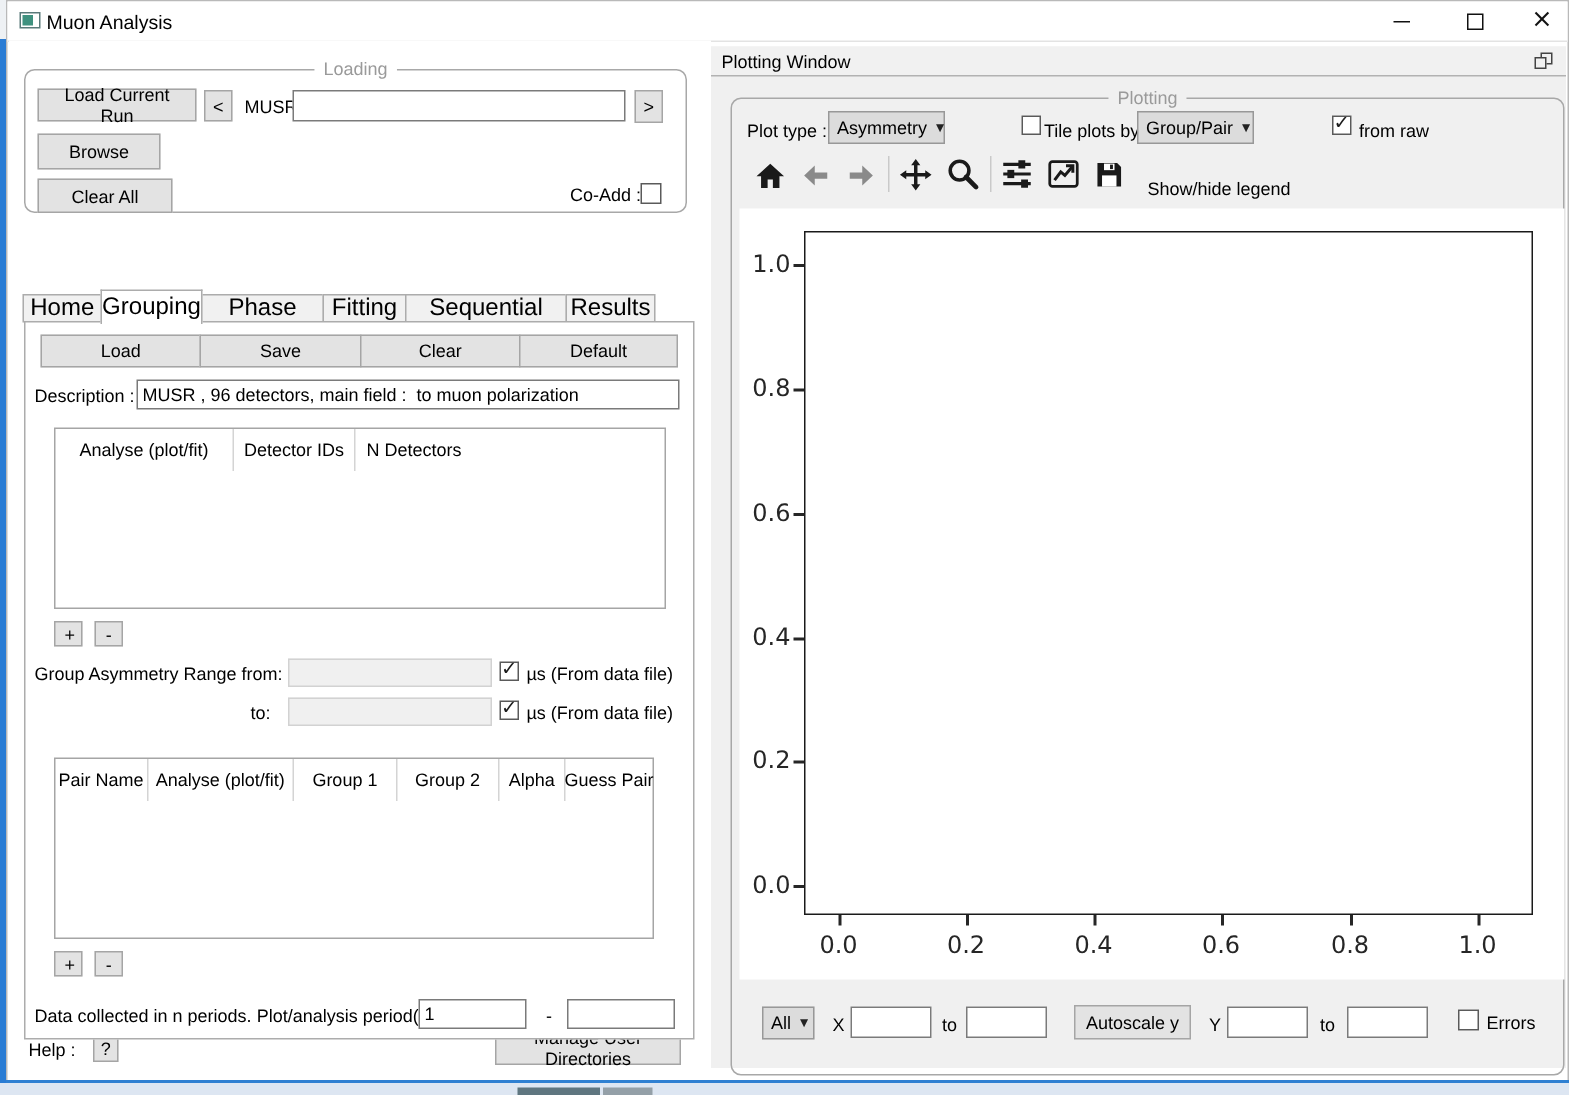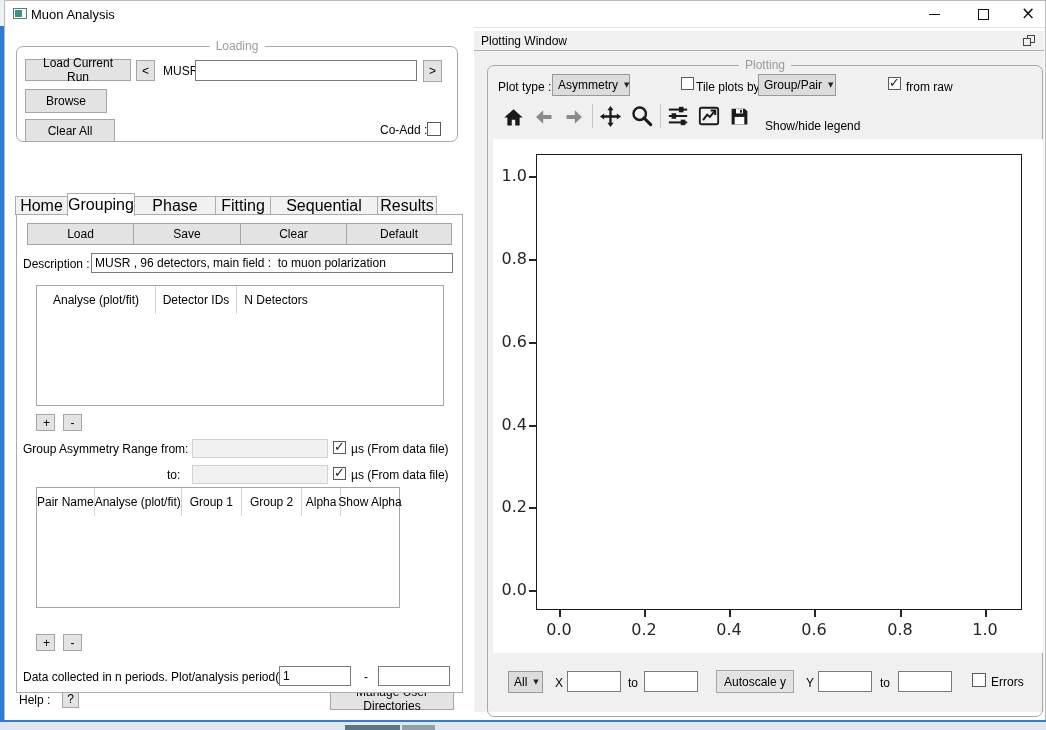--- a/index.html
+++ b/index.html
@@ -143,28 +143,28 @@
           </span>
         <span class="lbl" style="left:334px;top:227px;">µs (From data file)</span>
 
         <span class="lbl" style="left:150px;top:253px;">to:</span>
         <div class="inp-dis" style="left:175px;top:250px;width:136px;height:19px;"></div>
         <span class="cb checked" style="left:316px;top:252px;">
             <span class="tick">✓</span>
           </span>
         <span class="lbl" style="left:334px;top:253px;">µs (From data file)</span>
 
-        <div class="table" style="left:19px;top:272px;width:364px;height:121px;">
+        <div class="table" style="left:19px;top:290px;width:400px;height:121px;">
           <div class="thead">
             <span class="th" style="width:63px;">Pair Name</span>
             <span class="th" style="width:100px;">Analyse (plot/fit)</span>
             <span class="th" style="width:70px;">Group 1</span>
             <span class="th" style="width:70px;">Group 2</span>
             <span class="th" style="width:45px;">Alpha</span>
-            <span class="th" style="width:58px;">Show Alpha</span>
+            <span class="th" style="width:58px;">Guess Pair</span>
           </div>
         </div>
 
         <button class="sq-btn" style="left:19px;top:419px;">+</button>
         <button class="sq-btn" style="left:46px;top:419px;">-</button>
 
         <span class="lbl" style="left:6px;top:455px;">Data collected in n periods. Plot/analysis period(s) :</span>
         <input class="inp" style="left: 262px; top: 451px; width: 72px; height: 20px;" value="1">
         <span class="lbl" style="left:347px;top:455px;">-</span>
         <input class="inp" style="left: 361px; top: 451px; width: 72px; height: 20px;" value="">

